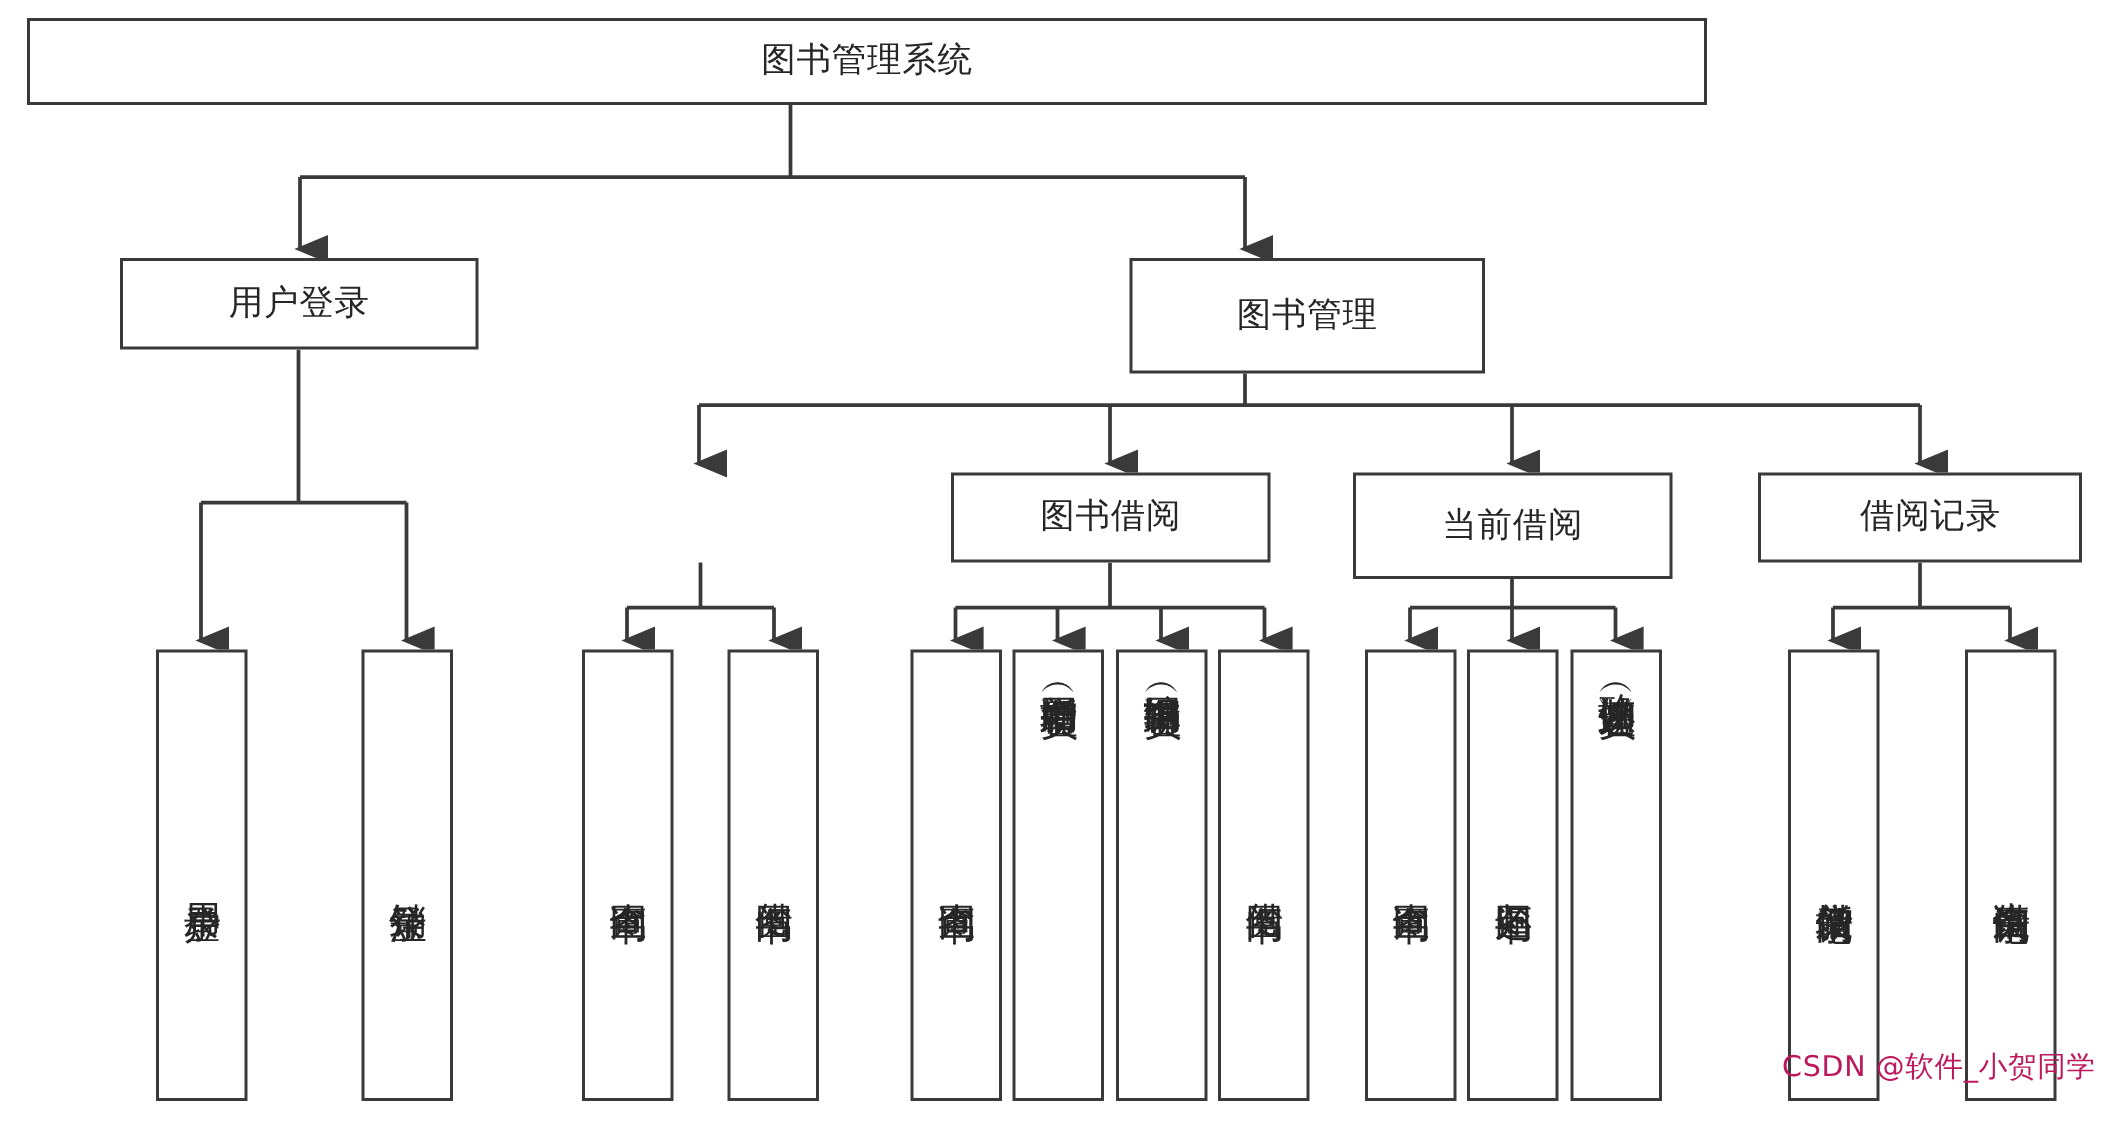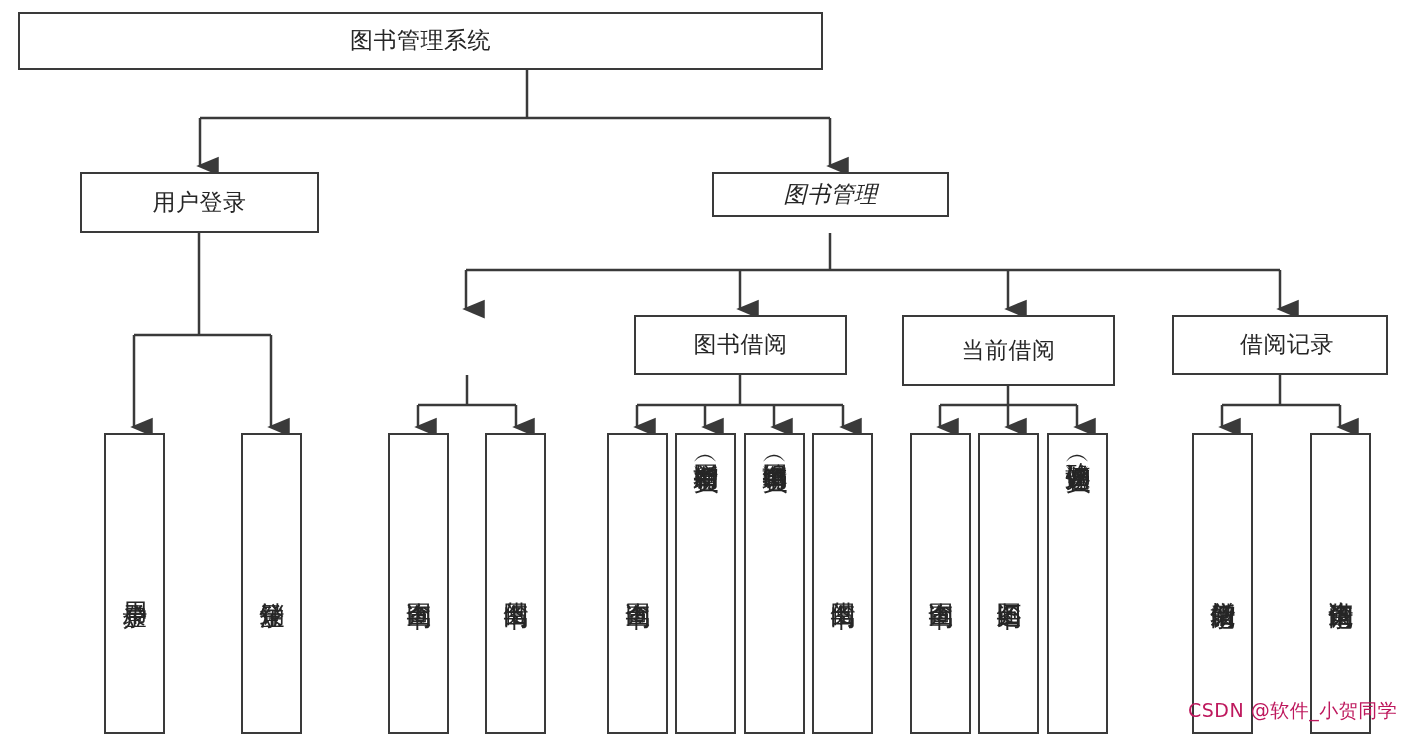--- a/index.html
+++ b/index.html
@@ -121,29 +121,29 @@
       <path d="M 1008 405 L 1008 427" marker-end="url(#arrow)"></path>
       <path d="M 1077 405 L 1077 427" marker-end="url(#arrow)"></path>
 
       <path d="M 1280 375 L 1280 405"></path>
       <path d="M 1222 405 L 1340 405"></path>
       <path d="M 1222 405 L 1222 427" marker-end="url(#arrow)"></path>
       <path d="M 1340 405 L 1340 427" marker-end="url(#arrow)"></path>
     </g>
   </svg>
 
-  <div class="node horiz" style="left:18px; top:12px; width:805px; height:58px;">
+  <div class="node horiz" style="left:18px; top:12px; width:1120px; height:58px;">
     <span>图书管理系统</span>
   </div>
 
   <div class="node horiz" style="left:80px; top:172px; width:239px; height:61px;">
     <span>用户登录</span>
   </div>
 
-  <div class="node horiz" style="left:712px; top:172px; width:237px; height:45px;font-style:italic;">
+  <div class="node horiz" style="left:753px; top:172px; width:237px; height:77px;">
     <span>图书管理</span>
   </div>
 
 
   <div class="node horiz" style="left:634px; top:315px; width:213px; height:60px;">
     <span>图书借阅</span>
   </div>
 
   <div class="node horiz" style="left:902px; top:315px; width:213px; height:71px;">
     <span>当前借阅</span>

